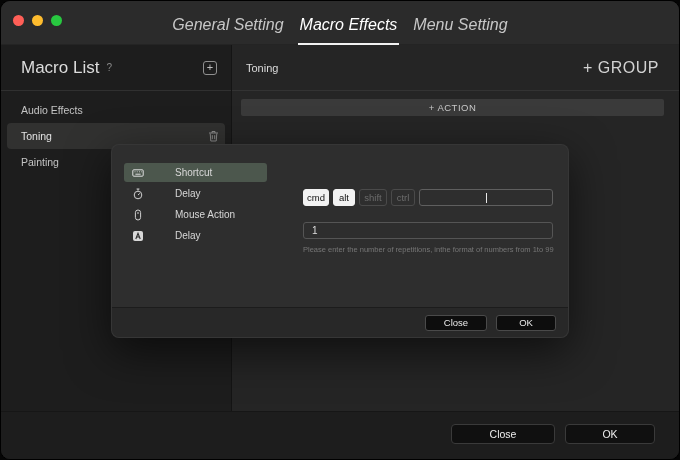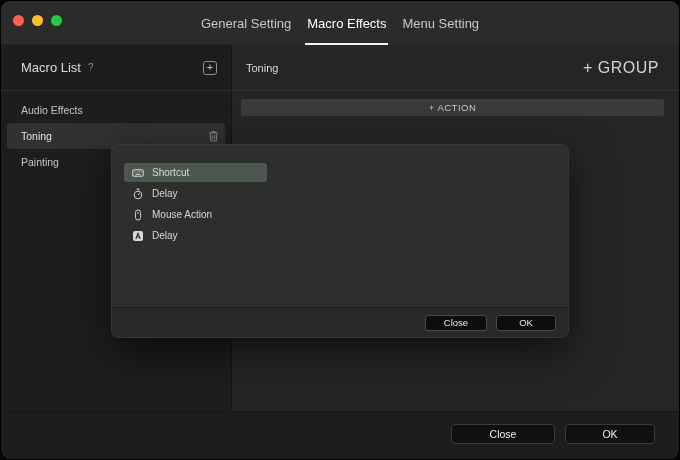--- a/index.html
+++ b/index.html
@@ -11,28 +11,28 @@
   }
 
   
   .titlebar { position:absolute; left:0; top:0; width:100%; height:44px; background:#2b2b2b; border-bottom:1px solid #242424; }
   .traffic { position:absolute; left:12px; top:14px; display:flex; gap:8px; }
   .tl { width:11px; height:11px; border-radius:50%; display:inline-block; }
   .tl.red { background:#ff5f57; }
   .tl.yellow { background:#febc2e; }
   .tl.green { background:#28c840; }
   .tabs { position:absolute; left:0; top:0; width:100%; height:44px; display:flex; justify-content:center; }
-  .tab { margin:0 6px; padding:15px 2px 10px 2px; font-size:13px; color:#c7c7c7; border-bottom:2px solid transparent; cursor:default; }
+  .tab { margin:0 6px; padding:15px 2px 10px 2px; font-size:16px; color:#c7c7c7; border-bottom:2px solid transparent; cursor:default;font-style:italic; }
   .tab.active { color:#ffffff; border-bottom-color:#f2f2f2; }
 
   
   .content { position:absolute; left:0; top:44px; width:100%; height:368px; display:flex; }
   .sidebar { width:231px; height:100%; background:#1d1d1d; border-right:1px solid #141414; position:relative; }
   .sidebar-header { height:46px; display:flex; align-items:center; padding:0 14px 0 20px; border-bottom:1px solid #303030; }
-  .sidebar-title { font-size:13px; color:#dcdcdc; }
+  .sidebar-title { font-size:17px; color:#dcdcdc; }
   .help-mark { font-size:10px; color:#8a8a8a; margin-left:7px; }
   .add-btn { margin-left:auto; width:14px; height:14px; border:1px solid #8f8f8f; border-radius:3px; color:#bdbdbd;
              font-size:11px; line-height:11px; text-align:center; }
   .rows { padding-top:6px; }
   .row { height:26px; display:flex; align-items:center; padding:0 12px 0 20px; font-size:10.5px; color:#c4c4c4; position:relative; }
   .row.selected { background:#313130; border-radius:4px; margin:0 6px; padding:0 6px 0 14px; color:#e2e2e2; }
   .row .trash { margin-left:auto; opacity:.75; }
 
   .panel { flex:1; height:100%; background:#252525; position:relative; }
   .panel-header { height:46px; display:flex; align-items:center; padding:0 20px 0 14px; border-bottom:1px solid #333; }
@@ -46,21 +46,21 @@
   .footer .btn { position:absolute; top:12px; height:20px; background:#101010; border:1px solid #3a3a3a; border-radius:4px;
                  color:#ededed; font-size:10.5px; display:flex; align-items:center; justify-content:center; }
   .footer .btn.close { right:124px; width:104px; }
   .footer .btn.ok { right:24px; width:90px; }
 
   
   .modal { position:absolute; left:110px; top:143px; width:458px; height:194px; background:#2e2e2e; border-radius:8px;
            box-shadow:0 14px 44px rgba(0,0,0,.6); border:1px solid rgba(255,255,255,.04); z-index:5; }
   .modal-menu { position:absolute; left:12px; top:18px; width:143px; }
   .menu-item { height:19px; margin-bottom:2px; display:flex; align-items:center; padding-left:8px; border-radius:3px;
-               font-size:10px; color:#d8d8d8; }
+               font-size:10px; color:#d8d8d8;gap:23px; }
   .menu-item.selected { background:#4c574d; }
   .menu-item .mi { width:12px; height:12px; margin-right:8px; display:inline-flex; }
 
   .modal-form { position:absolute; left:191px; top:44px; width:250px; }
   .keys-row { display:flex; gap:4px; height:17px; }
   .key { height:17px; border-radius:3px; font-size:9.5px; display:flex; align-items:center; justify-content:center; }
   .key.active { background:#f2f2f2; color:#111; border:1px solid #f2f2f2; }
   .key.inactive { background:transparent; color:#6c6c6c; border:1px solid #4a4a4a; }
   .key.w-cmd { width:26px; } .key.w-alt { width:22px; } .key.w-shift { width:28px; } .key.w-ctrl { width:24px; }
   .shortcut-field { flex:1; border:1px solid #5f5f5f; border-radius:3px; display:flex; align-items:center; justify-content:center; }
@@ -170,20 +170,33 @@
         <span class="mi">
           <svg width="12" height="12" viewBox="0 0 12 12">
             <rect x="1" y="1" width="10" height="10" rx="2" fill="#d8d8d8"></rect>
             <path d="M3.8 9 L6 3.2 L8.2 9 M4.6 7 H7.4" fill="none" stroke="#2b2b2b" stroke-width="1.1"></path>
           </svg>
         </span>
         <span>Delay</span>
       </div>
     </div>
 
+    <div class="modal-form">
+      <div class="keys-row">
+        <span class="key active w-cmd">cmd</span>
+        <span class="key active w-alt">alt</span>
+        <span class="key inactive w-shift">shift</span>
+        <span class="key inactive w-ctrl">ctrl</span>
+        <span class="shortcut-field">
+          <span class="caret"></span>
+        </span>
+      </div>
+      <input class="repeat-input" type="text" value="1" style="">
+      <div class="helper">Please enter the number of repetitions, inthe format of numbers from 1to 99</div>
+    </div>
 
     <div class="modal-footer">
       <button class="mbtn close">Close</button>
       <button class="mbtn ok">OK</button>
     </div>
 
   </div>
 
   <div class="footer">
     <button class="btn close">Close</button>

